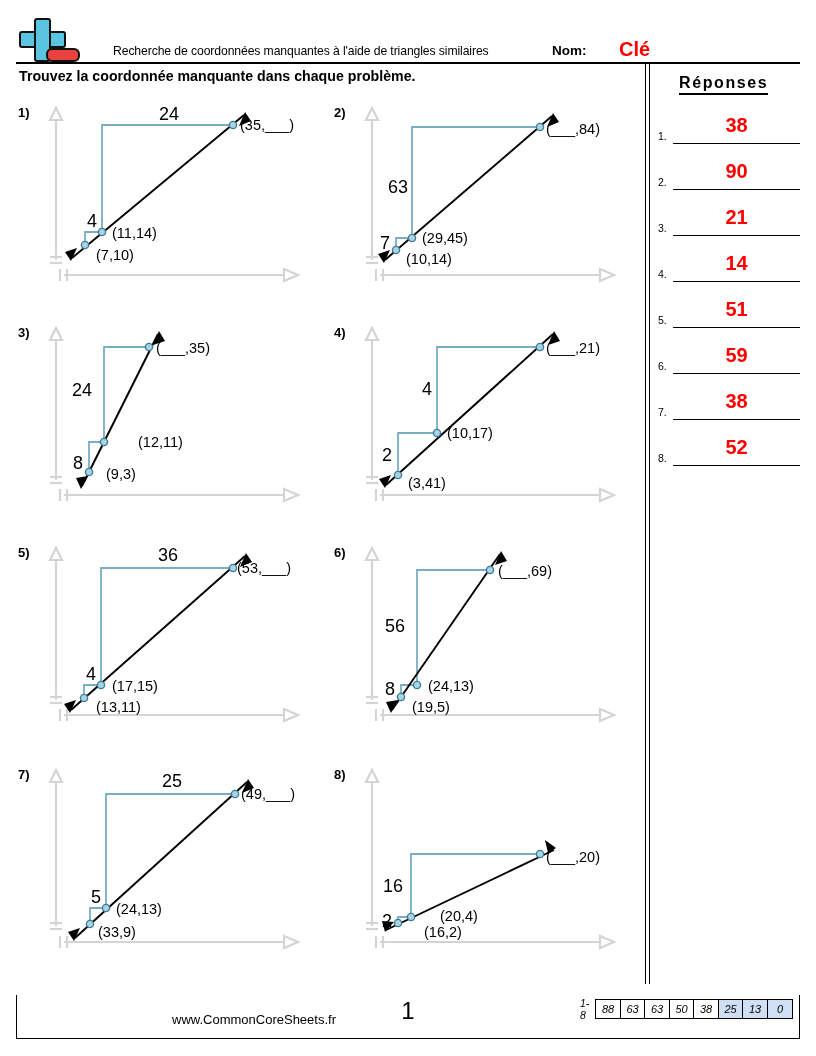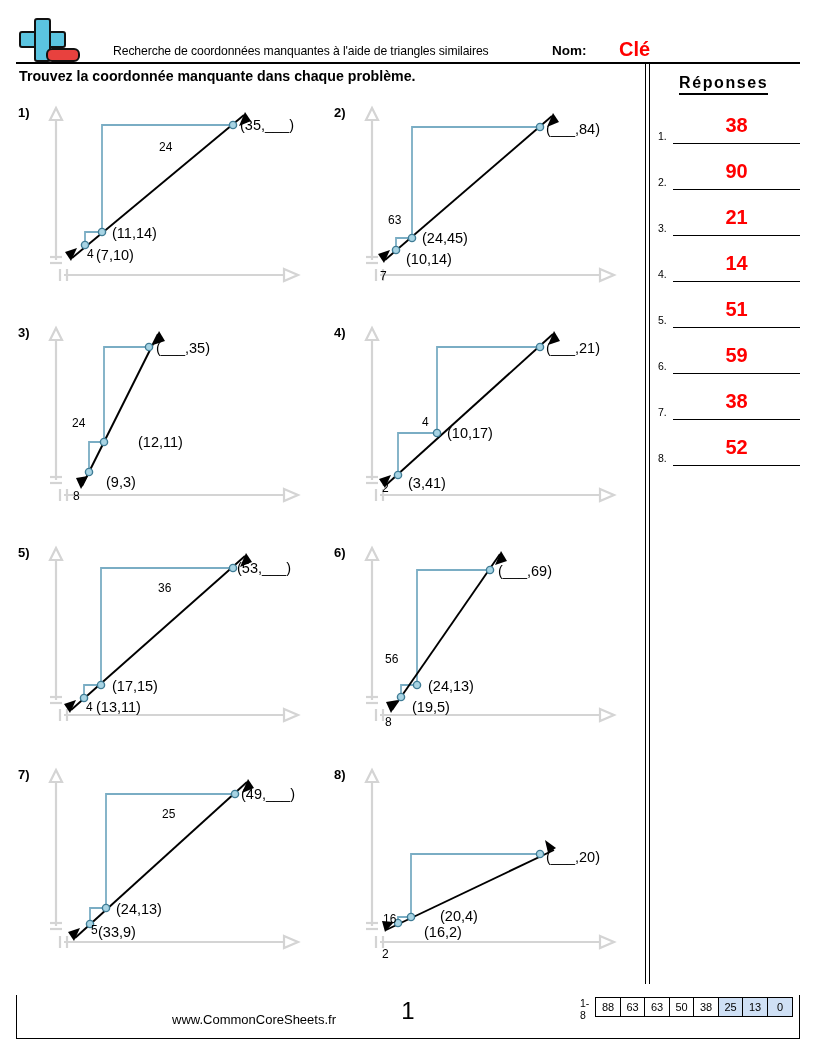--- a/index.html
+++ b/index.html
@@ -116,21 +116,21 @@
     position: absolute; left: 20px; top: 0;
     width: 295px; height: 200px;
   }
   .graph svg { display: block; }
   .lbl {
     position: absolute;
     font-size: 14.5px;
     white-space: nowrap;
     line-height: 1;
   }
-  .lbl-dim { font-size: 12px; margin-top: 36px; }
+  .lbl-dim { font-size: 18px; }
   #footer-box {
     position: absolute; left: 16px; top: 995px;
     width: 784px; height: 44px;
     border: 1.6px solid #000;
     border-top: none;
   }
   #subject-pill {
     position: absolute; left: 18px; top: 997px;
     width: 142px; height: 32px;
     background: #000; border-radius: 3px;
@@ -146,21 +146,21 @@
     position: absolute; left: 172px; top: 1012px;
     font-size: 13px;
   }
   #page-number {
     position: absolute; left: 0; top: 997px;
     width: 816px; text-align: center;
     font-size: 24px;
   }
   #score-wrap {
     position: absolute; left: 580px; top: 997px;
-    display: flex; align-items: flex-start;
+    display: flex; align-items: center; font-style: italic;
   }
   #score-range { font-size: 10.5px; margin-right: 6px; }
   #score-table { display: flex; border: 1.2px solid #000; }
   .score-cell {
     width: 24.5px; height: 18px;
     border-right: 1.2px solid #000;
     font-size: 11px;
     display: flex; align-items: center; justify-content: center;
     background: #fff;
   }
@@ -281,21 +281,21 @@
         <polyline points="46,150 46,138 62,138" fill="none" stroke="#7aadc4" stroke-width="1.8"></polyline>
         <polyline points="62,138 62,27 190,27" fill="none" stroke="#7aadc4" stroke-width="1.8"></polyline>
         <line x1="35" y1="160" x2="202" y2="16" stroke="#000" stroke-width="1.9"></line>
         <polygon points="203,13 197,27 209,22" fill="#000"></polygon>
         <polygon points="34,163 40,150 28,154" fill="#000"></polygon>
         <circle cx="46" cy="150" r="3.6" fill="#a8d4e4" stroke="#3f7c95" stroke-width="1.4"></circle>
         <circle cx="62" cy="138" r="3.6" fill="#a8d4e4" stroke="#3f7c95" stroke-width="1.4"></circle>
         <circle cx="190" cy="27" r="3.6" fill="#a8d4e4" stroke="#3f7c95" stroke-width="1.4"></circle>
       </svg>
       <span class="lbl" style="left:196px; top:22px">(___,84)</span>
-      <span class="lbl" style="left:72px;  top:131px">(24,45)</span>
+      <span class="lbl" style="left:72px;  top:131px">(29,45)</span>
       <span class="lbl" style="left:56px;  top:152px">(10,14)</span>
       <span class="lbl lbl-dim" style="left:30px; top:134px">7</span>
       <span class="lbl lbl-dim" style="left:38px; top:78px">63</span>
     </div>
   </div>
 
   <div class="problem" style="left:14px; top:320px">
     <div class="pnum">3)</div>
     <div class="graph">
       <svg width="295" height="200" viewBox="0 0 295 200">
@@ -313,21 +313,21 @@
         <polyline points="70,122 70,27 115,27" fill="none" stroke="#7aadc4" stroke-width="1.8"></polyline>
         <line x1="48" y1="166" x2="124" y2="14" stroke="#000" stroke-width="1.9"></line>
         <polygon points="125,11 119,25 131,21" fill="#000"></polygon>
         <polygon points="47,169 54,156 42,158" fill="#000"></polygon>
         <circle cx="55" cy="152" r="3.6" fill="#a8d4e4" stroke="#3f7c95" stroke-width="1.4"></circle>
         <circle cx="70" cy="122" r="3.6" fill="#a8d4e4" stroke="#3f7c95" stroke-width="1.4"></circle>
         <circle cx="115" cy="27" r="3.6" fill="#a8d4e4" stroke="#3f7c95" stroke-width="1.4"></circle>
       </svg>
       <span class="lbl" style="left:122px; top:21px">(___,35)</span>
       <span class="lbl" style="left:104px;  top:115px">(12,11)</span>
-      <span class="lbl" style="left:72px;  top:155px">(9,3)</span>
+      <span class="lbl" style="left:72px;  top:147px">(9,3)</span>
       <span class="lbl lbl-dim" style="left:39px; top:134px">8</span>
       <span class="lbl lbl-dim" style="left:38px; top:61px">24</span>
     </div>
   </div>
 
   <div class="problem" style="left:330px; top:320px">
     <div class="pnum">4)</div>
     <div class="graph">
       <svg width="295" height="200" viewBox="0 0 295 200">
         <g stroke="#d4d4d4" stroke-width="2.2" fill="none">

